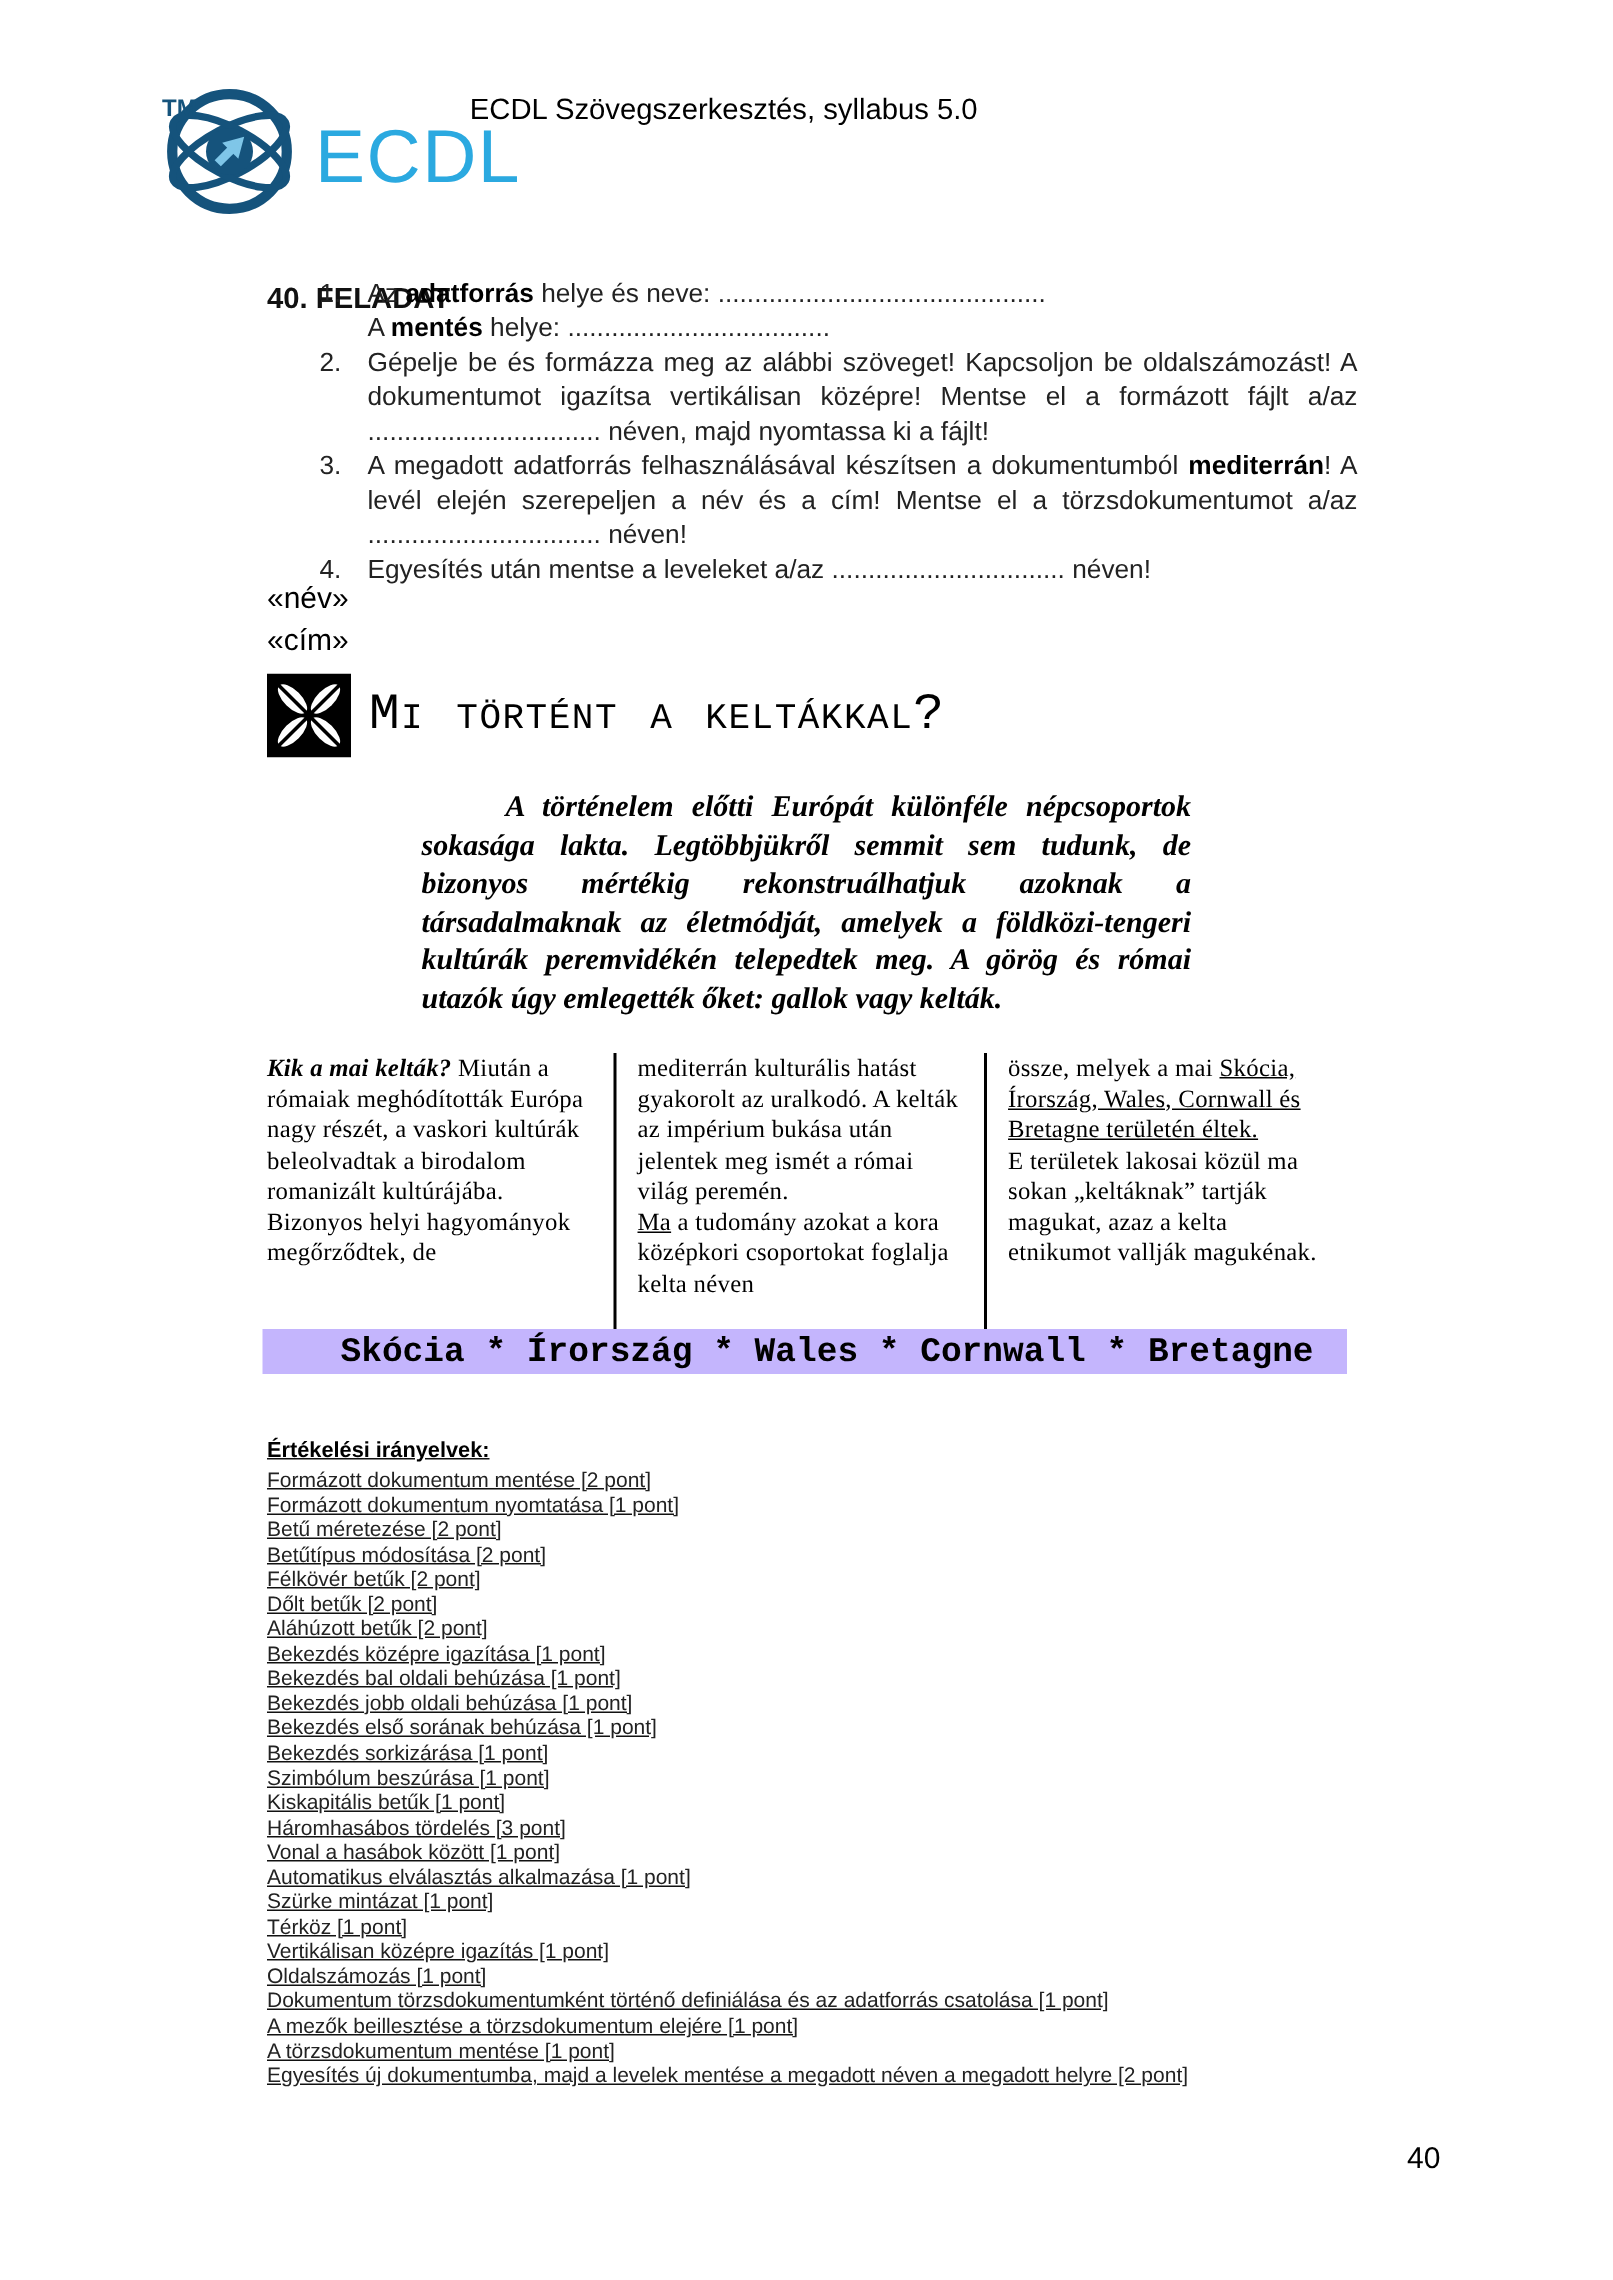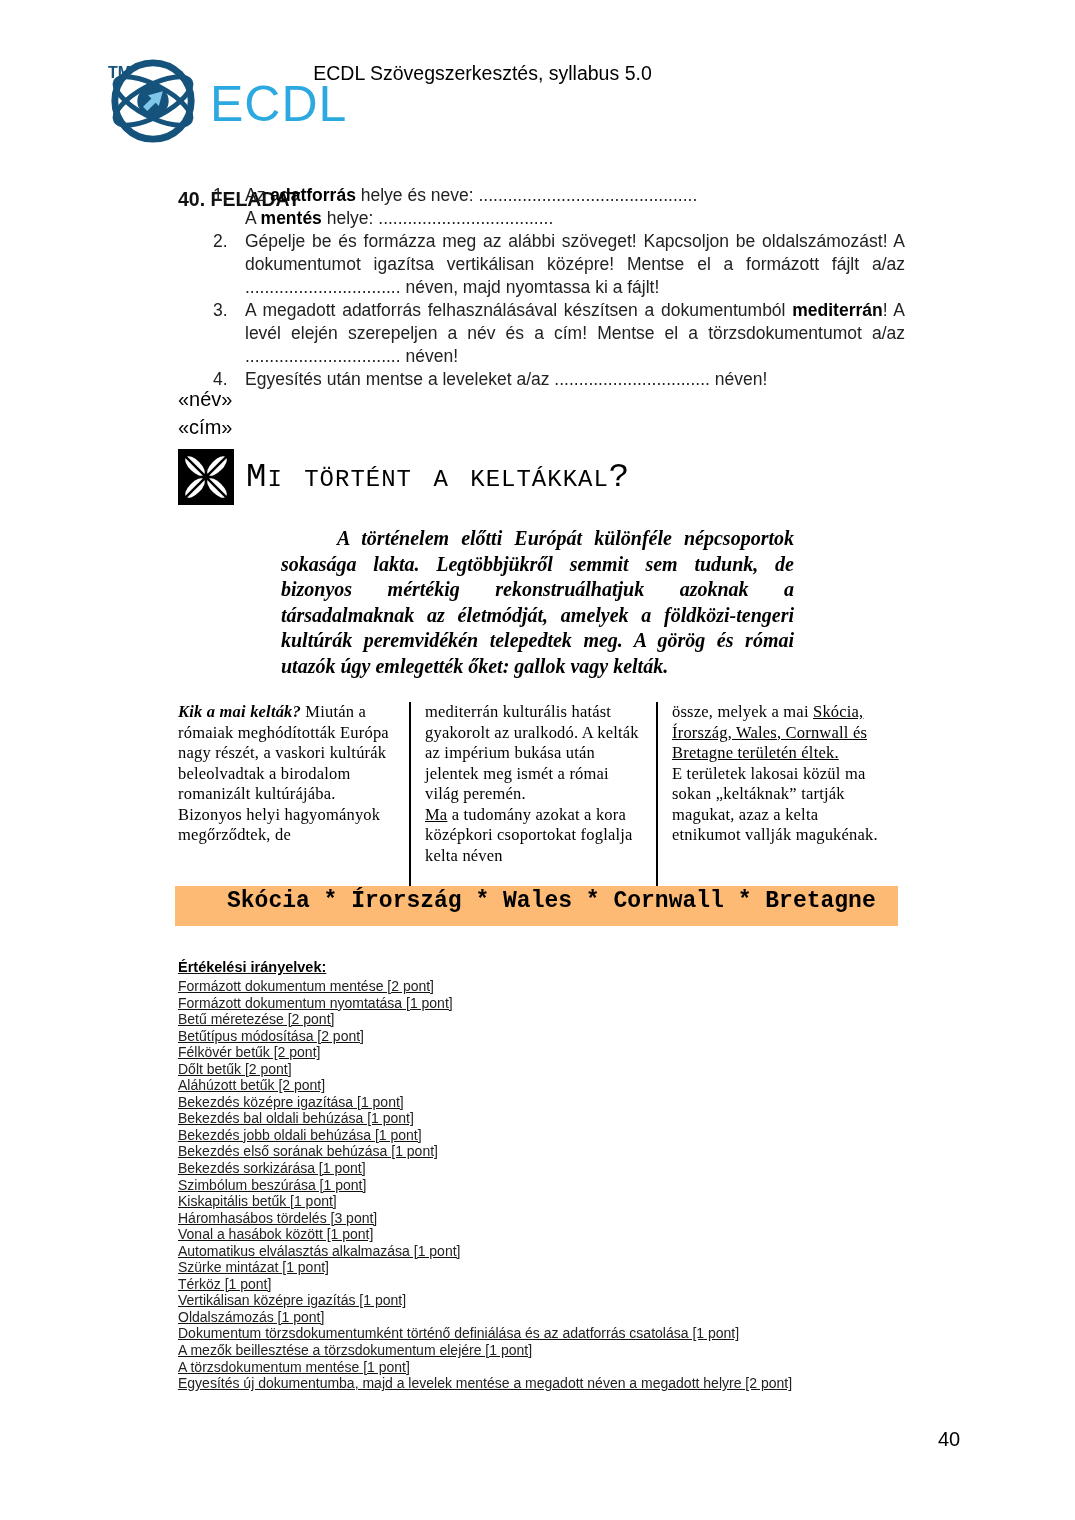--- a/index.html
+++ b/index.html
@@ -37,21 +37,21 @@
 
   
   .columns { position:absolute; left:178px; top:702px; width:727px; height:184px; display:flex; }
   .col { width:217px; font-family:"Liberation Serif","DejaVu Serif",serif; font-size:16.5px;
          line-height:20.5px; color:#000; letter-spacing:0.2px; }
   .col-divider { width:2px; background:#000; margin:0 14px; flex:0 0 2px; height:184px; }
   .col .run-in { font-weight:bold; font-style:italic; }
   .col .ul { text-decoration:underline; }
 
   
-  .banner { position:absolute; left:175px; top:886px; width:723px; height:40px; background:#fdba74;
+  .banner { position:absolute; left:175px; top:886px; width:723px; height:30px; background:#c4b5fd;
             font-family:"Liberation Mono","DejaVu Sans Mono",monospace; font-weight:bold;
             font-size:23px; line-height:30px; padding-left:52px; letter-spacing:0; color:#000; white-space:nowrap; }
 
   
   .criteria { position:absolute; left:178px; top:957px; width:790px;text-decoration:underline; }
   .criteria-heading { font-size:14.5px; font-weight:bold; line-height:21px; color:#000; }
   .criteria-line { font-size:14px; line-height:16.55px; color:#222; }
 
   
   .page-number { position:absolute; left:938px; top:1428px; font-size:20px; color:#000; }

